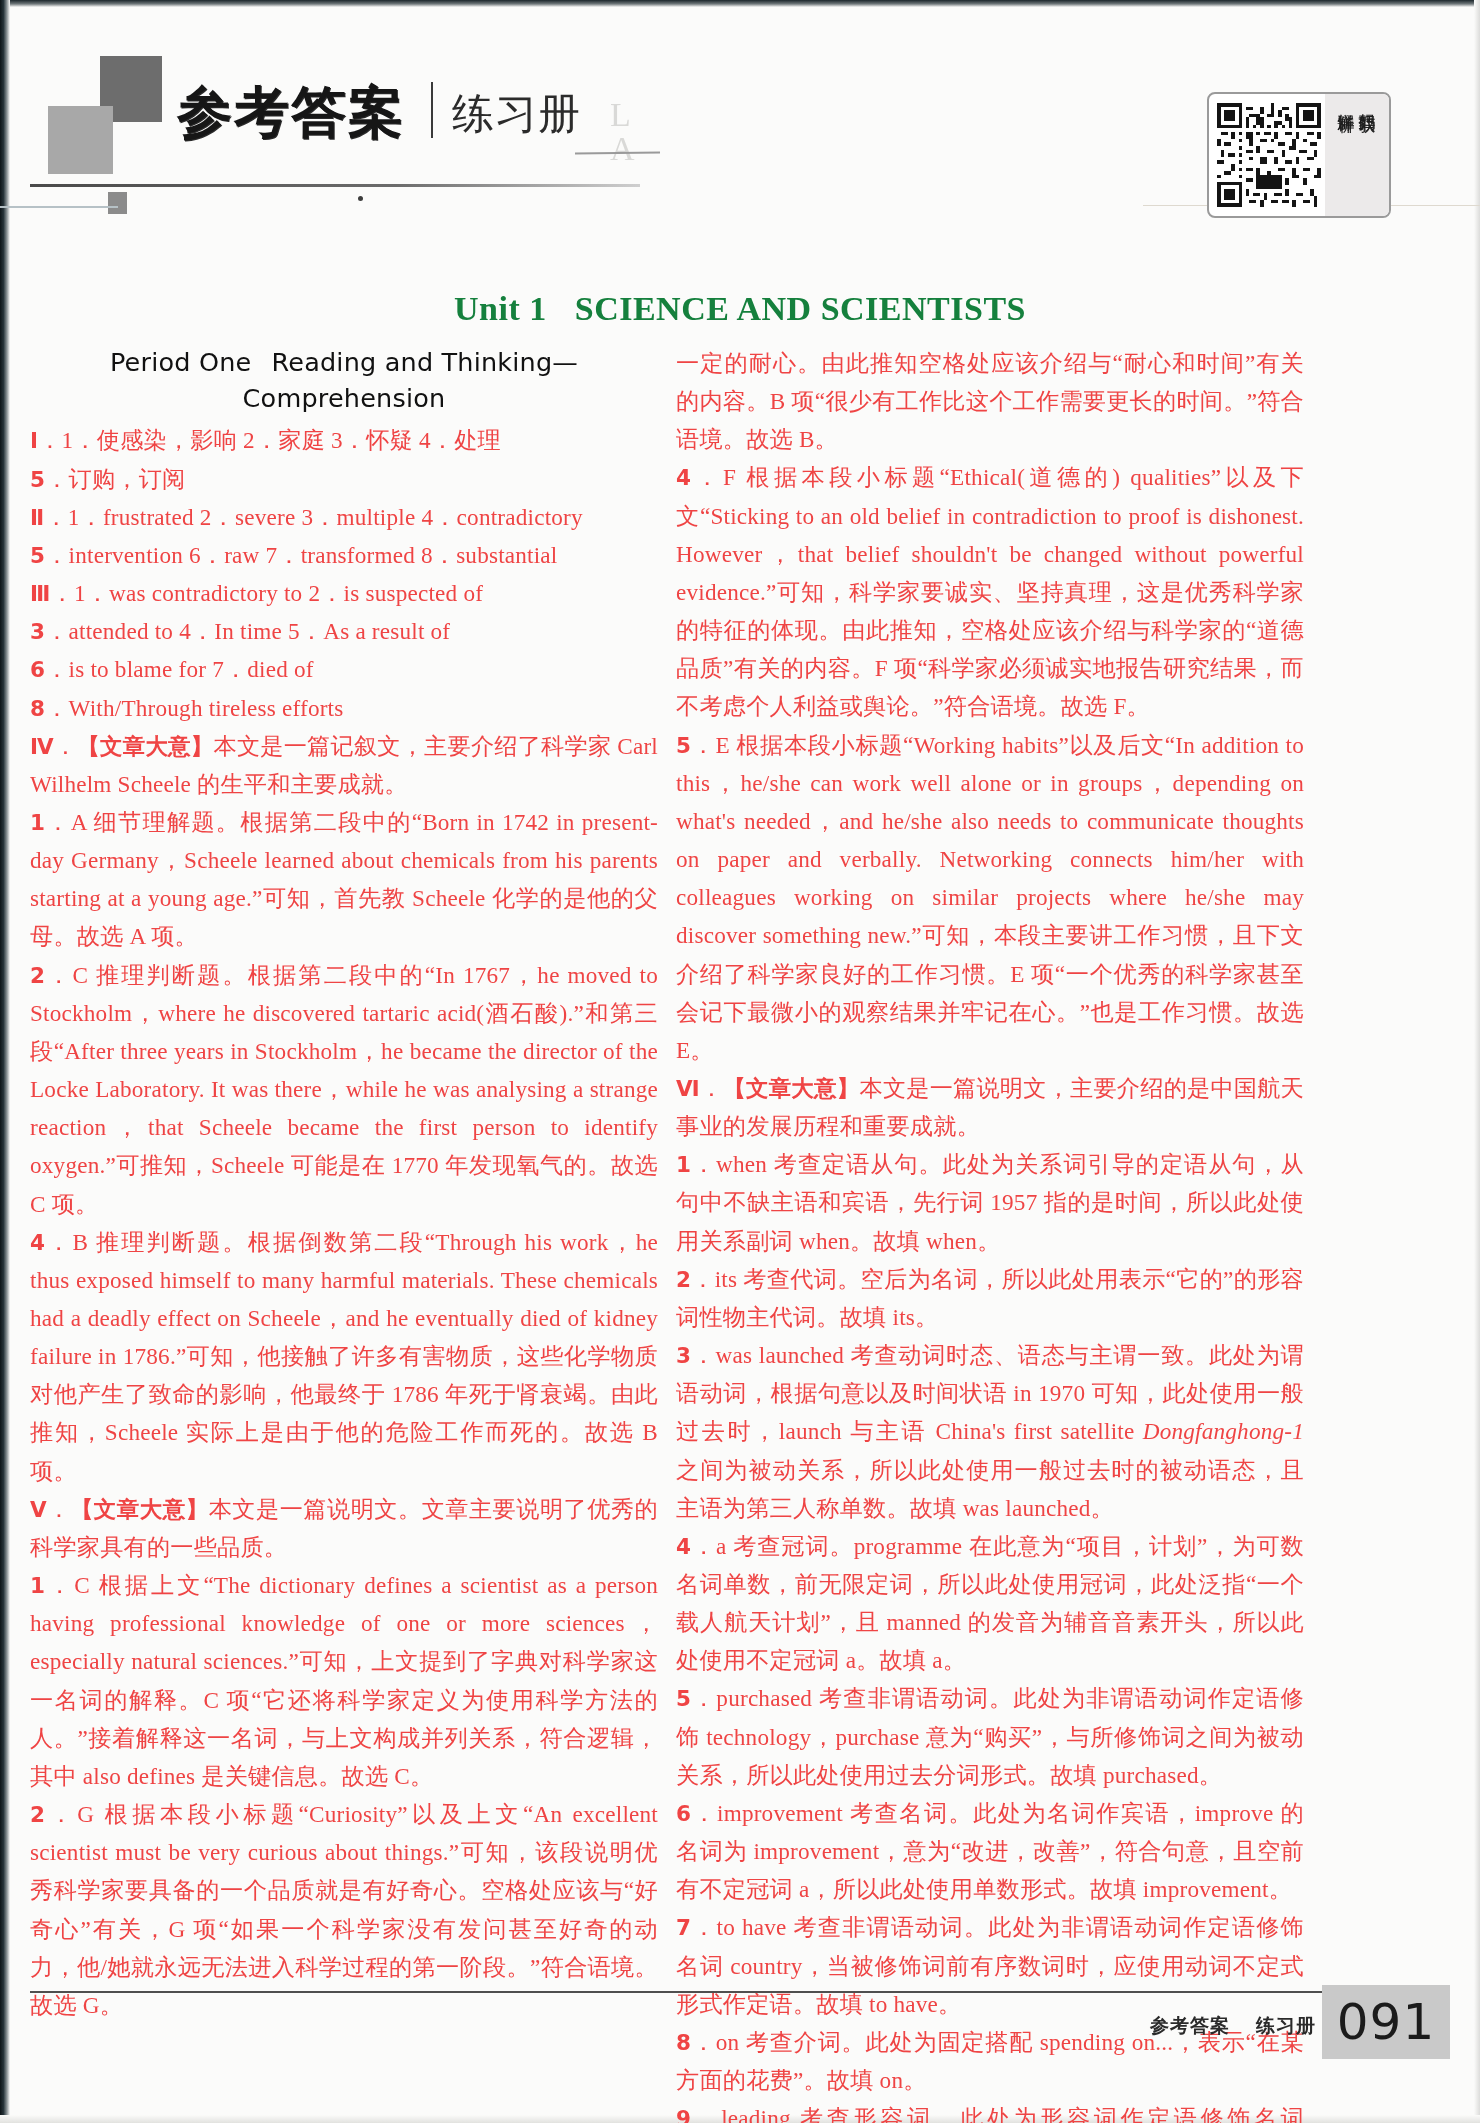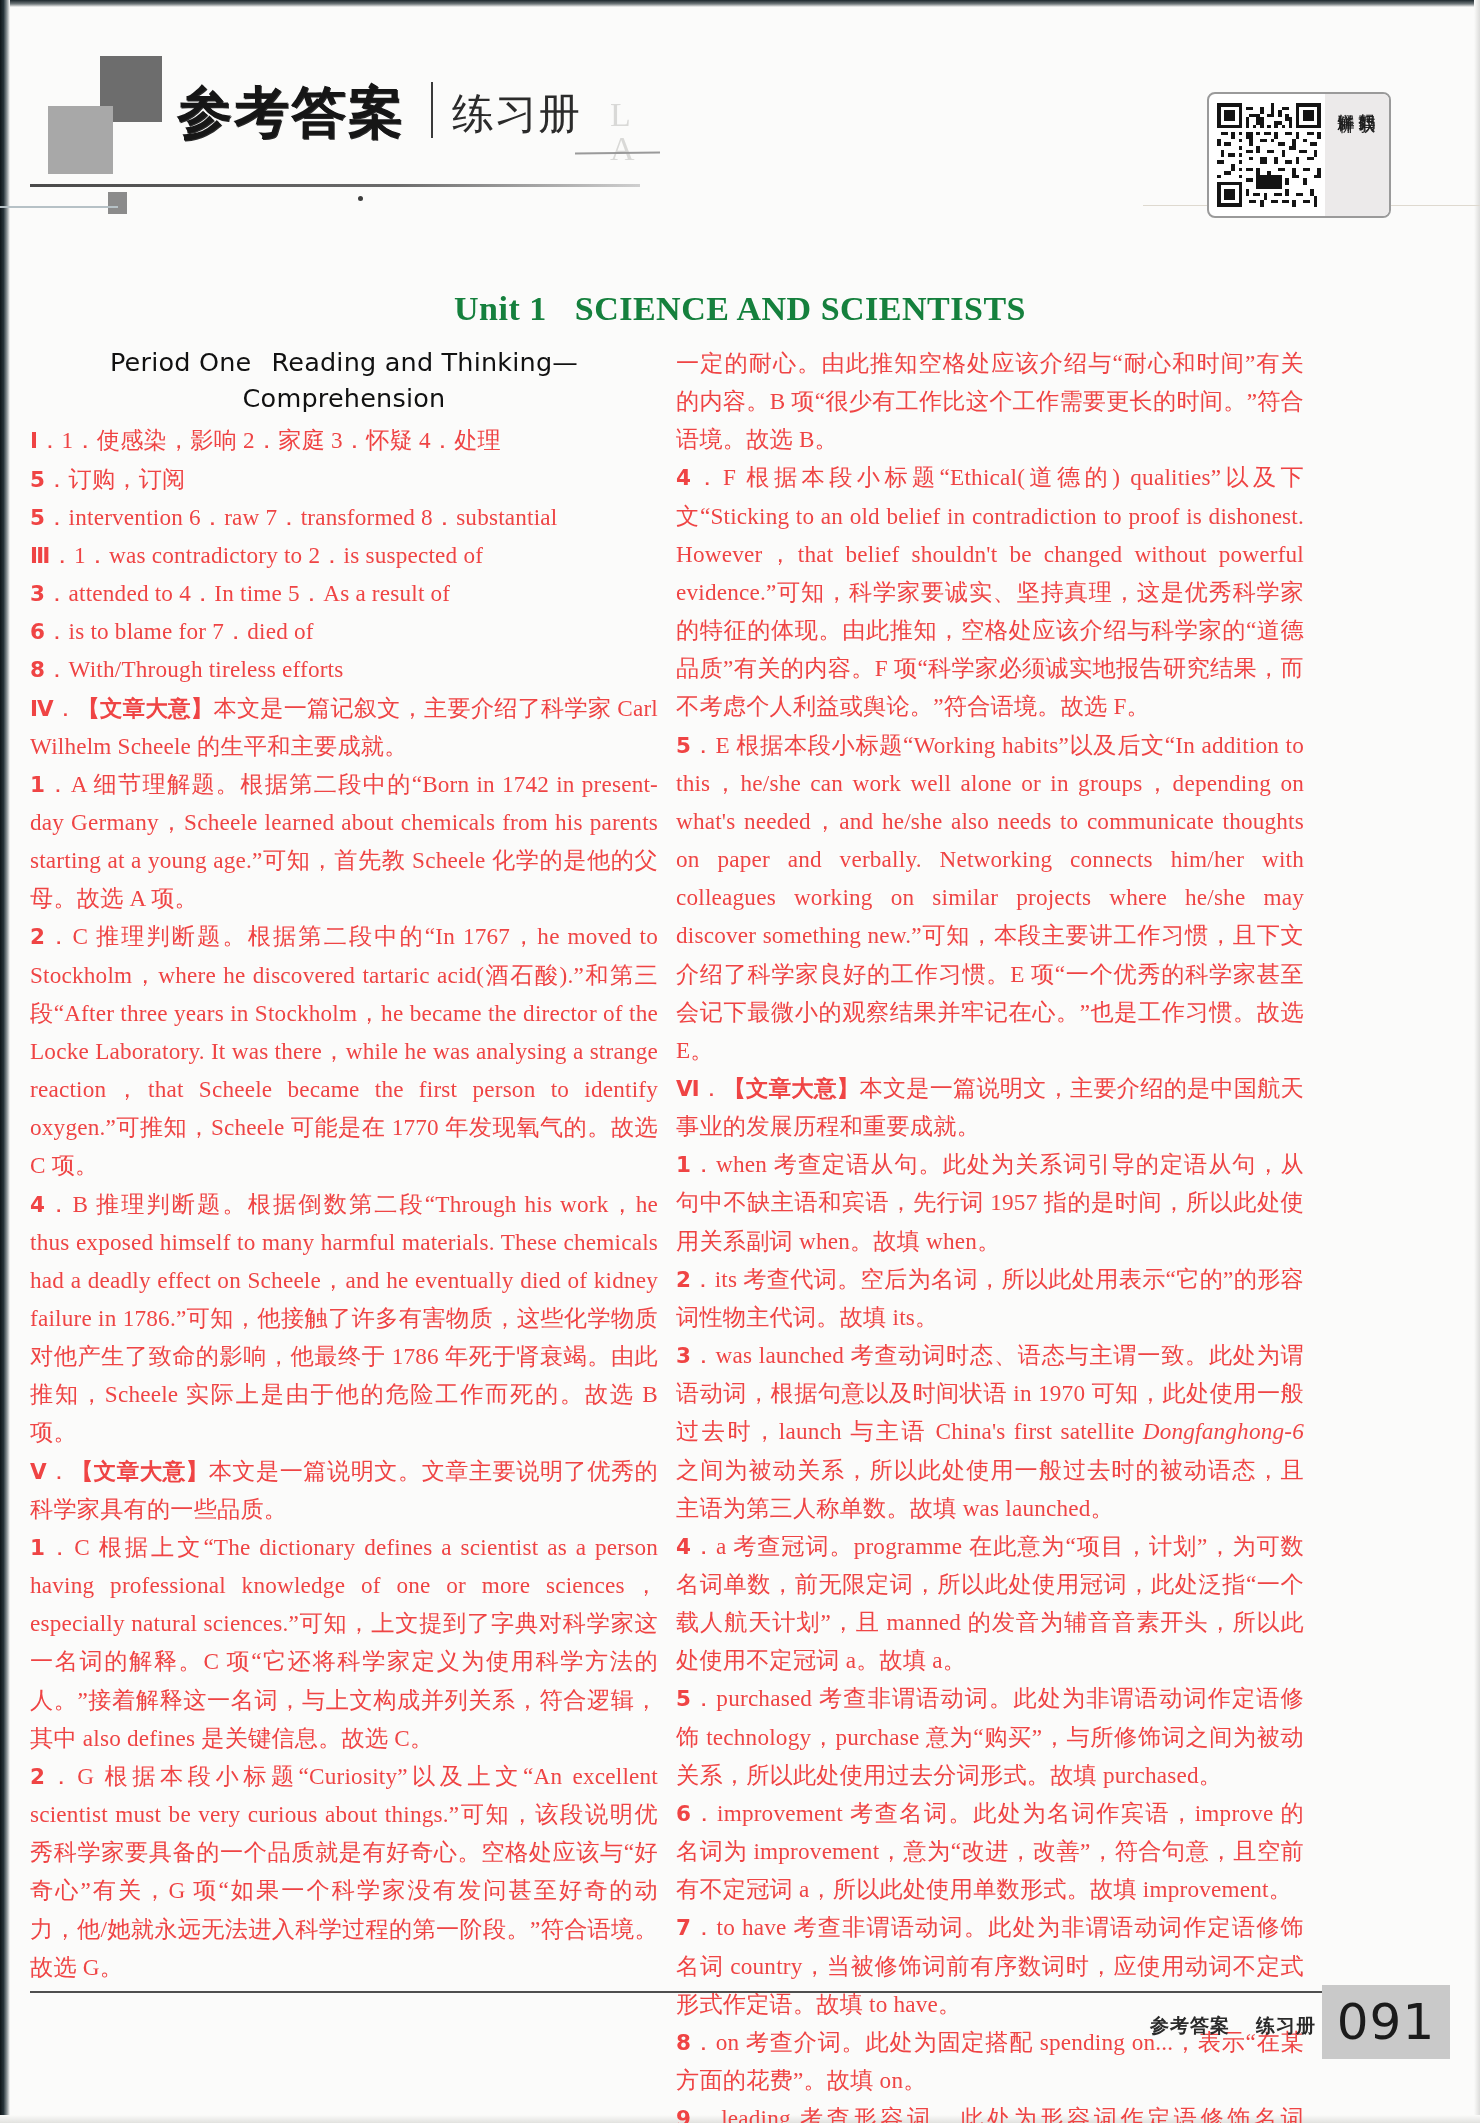--- a/index.html
+++ b/index.html
@@ -365,20 +365,21 @@
 
 <div id="columns">
   <div class="col" id="col-left">
     <div class="period-title">
       <span>Period One</span><span class="pt-gap"></span><span>Reading and Thinking—</span>
       <div>Comprehension</div>
     </div>
     <div id="left-lines">
         <p class="ln cn"><b class="num">Ⅰ</b>．1．使感染，影响  2．家庭  3．怀疑  4．处理</p>
         <p class="ln cn"><b class="num">5</b>．订购，订阅</p>
+        <p class="ln cn"><b class="num">Ⅱ</b>．1．frustrated  2．severe  3．multiple  4．contradictory</p>
         <p class="ln cn"><b class="num">5</b>．intervention 6．raw 7．transformed 8．substantial</p>
         <p class="ln cn"><b class="num">Ⅲ</b>．1．was contradictory to  2．is suspected of</p>
         <p class="ln cn"><b class="num">3</b>．attended to  4．In time  5．As a result of</p>
         <p class="ln cn"><b class="num">6</b>．is to blame for  7．died of</p>
         <p class="ln cn"><b class="num">8</b>．With/Through tireless efforts</p>
         <p class="ln cn"><b class="num">Ⅳ</b>．<span class="gist">【文章大意】</span>本文是一篇记叙文，主要介绍了科学家 Carl Wilhelm Scheele 的生平和主要成就。</p>
         <p class="ln cn"><b class="num">1</b>．A  细节理解题。根据第二段中的“Born in 1742 in present-day Germany，Scheele learned about chemicals from his parents starting at a young age.”可知，首先教 Scheele 化学的是他的父母。故选 A 项。</p>
         <p class="ln cn"><b class="num">2</b>．C  推理判断题。根据第二段中的“In 1767，he moved to Stockholm，where he discovered tartaric acid(酒石酸).”和第三段“After three years in Stockholm，he became the director of the Locke Laboratory. It was there，while he was analysing a strange reaction，that Scheele became the first person to identify oxygen.”可推知，Scheele 可能是在 1770 年发现氧气的。故选 C 项。</p>
         <p class="ln cn"><b class="num">4</b>．B  推理判断题。根据倒数第二段“Through his work，he thus exposed himself to many harmful materials. These chemicals had a deadly effect on Scheele，and he eventually died of kidney failure in 1786.”可知，他接触了许多有害物质，这些化学物质对他产生了致命的影响，他最终于 1786 年死于肾衰竭。由此推知，Scheele 实际上是由于他的危险工作而死的。故选 B 项。</p>
         <p class="ln cn"><b class="num">Ⅴ</b>．<span class="gist">【文章大意】</span>本文是一篇说明文。文章主要说明了优秀的科学家具有的一些品质。</p>
@@ -388,21 +389,21 @@
   </div>
 
   <div class="col" id="col-right">
     <div id="right-lines">
         <p class="ln cn">一定的耐心。由此推知空格处应该介绍与“耐心和时间”有关的内容。B 项“很少有工作比这个工作需要更长的时间。”符合语境。故选 B。</p>
         <p class="ln cn"><b class="num">4</b>．F  根据本段小标题“Ethical(道德的) qualities”以及下文“Sticking to an old belief in contradiction to proof is dishonest. However，that belief shouldn't be changed without powerful evidence.”可知，科学家要诚实、坚持真理，这是优秀科学家的特征的体现。由此推知，空格处应该介绍与科学家的“道德品质”有关的内容。F 项“科学家必须诚实地报告研究结果，而不考虑个人利益或舆论。”符合语境。故选 F。</p>
         <p class="ln cn"><b class="num">5</b>．E  根据本段小标题“Working habits”以及后文“In addition to this，he/she can work well alone or in groups，depending on what's needed，and he/she also needs to communicate thoughts on paper and verbally. Networking connects him/her with colleagues working on similar projects where he/she may discover something new.”可知，本段主要讲工作习惯，且下文介绍了科学家良好的工作习惯。E 项“一个优秀的科学家甚至会记下最微小的观察结果并牢记在心。”也是工作习惯。故选 E。</p>
         <p class="ln cn"><b class="num">Ⅵ</b>．<span class="gist">【文章大意】</span>本文是一篇说明文，主要介绍的是中国航天事业的发展历程和重要成就。</p>
         <p class="ln cn"><b class="num">1</b>．when  考查定语从句。此处为关系词引导的定语从句，从句中不缺主语和宾语，先行词 1957 指的是时间，所以此处使用关系副词 when。故填 when。</p>
         <p class="ln cn"><b class="num">2</b>．its  考查代词。空后为名词，所以此处用表示“它的”的形容词性物主代词。故填 its。</p>
-        <p class="ln cn"><b class="num">3</b>．was launched  考查动词时态、语态与主谓一致。此处为谓语动词，根据句意以及时间状语 in 1970 可知，此处使用一般过去时，launch 与主语 China's first satellite <span class="ital">Dongfanghong-6</span> 之间为被动关系，所以此处使用一般过去时的被动语态，且主语为第三人称单数。故填 was launched。</p>
+        <p class="ln cn"><b class="num">3</b>．was launched  考查动词时态、语态与主谓一致。此处为谓语动词，根据句意以及时间状语 in 1970 可知，此处使用一般过去时，launch 与主语 China's first satellite <span class="ital">Dongfanghong-1</span> 之间为被动关系，所以此处使用一般过去时的被动语态，且主语为第三人称单数。故填 was launched。</p>
         <p class="ln cn"><b class="num">4</b>．a  考查冠词。programme 在此意为“项目，计划”，为可数名词单数，前无限定词，所以此处使用冠词，此处泛指“一个载人航天计划”，且 manned 的发音为辅音音素开头，所以此处使用不定冠词 a。故填 a。</p>
         <p class="ln cn"><b class="num">5</b>．purchased  考查非谓语动词。此处为非谓语动词作定语修饰 technology，purchase 意为“购买”，与所修饰词之间为被动关系，所以此处使用过去分词形式。故填 purchased。</p>
         <p class="ln cn"><b class="num">6</b>．improvement  考查名词。此处为名词作宾语，improve 的名词为 improvement，意为“改进，改善”，符合句意，且空前有不定冠词 a，所以此处使用单数形式。故填 improvement。</p>
         <p class="ln cn"><b class="num">7</b>．to have  考查非谓语动词。此处为非谓语动词作定语修饰名词 country，当被修饰词前有序数词时，应使用动词不定式形式作定语。故填 to have。</p>
         <p class="ln cn"><b class="num">8</b>．on  考查介词。此处为固定搭配 spending on...，表示“在某方面的花费”。故填 on。</p>
         <p class="ln cn"><b class="num">9</b>．leading  考查形容词。此处为形容词作定语修饰名词 force，lead 的形容词为 leading，意为“领先的，最前的”，符合句意。故填 leading。</p>
       </div>
   </div>
 </div>
 

